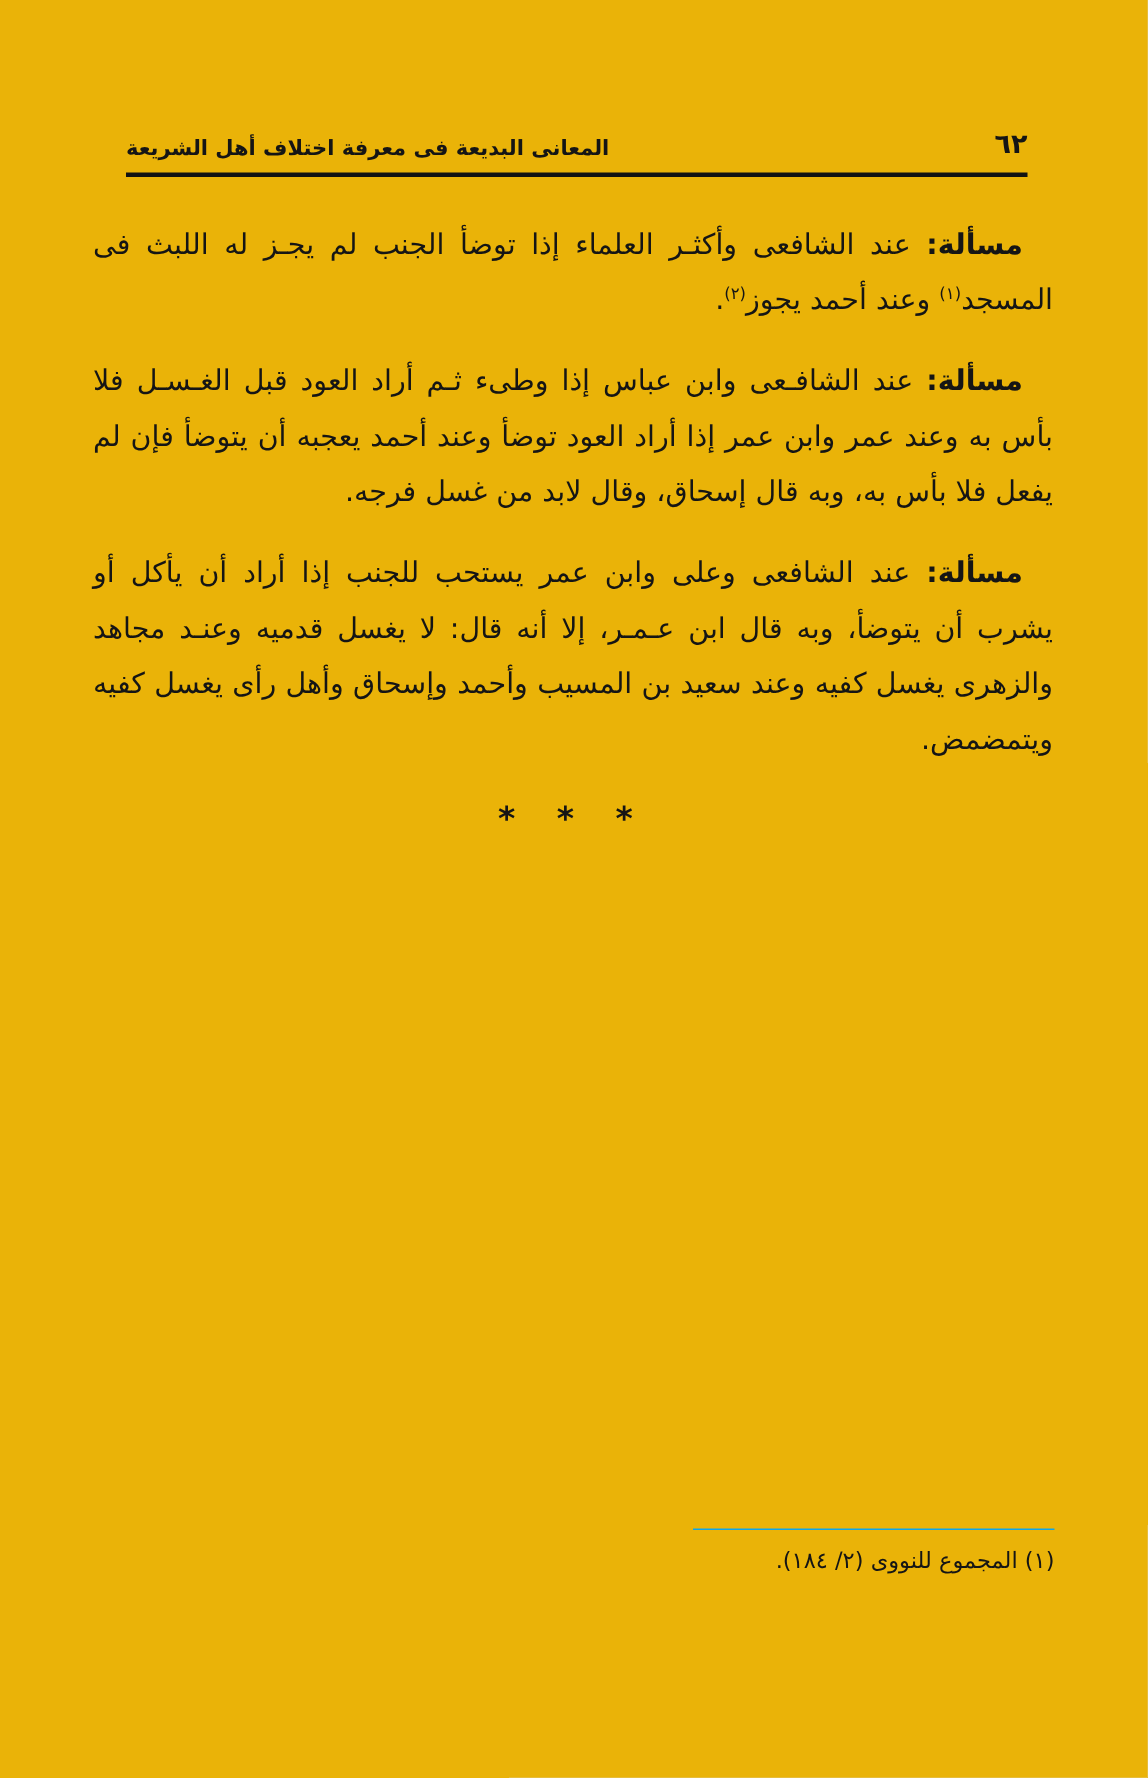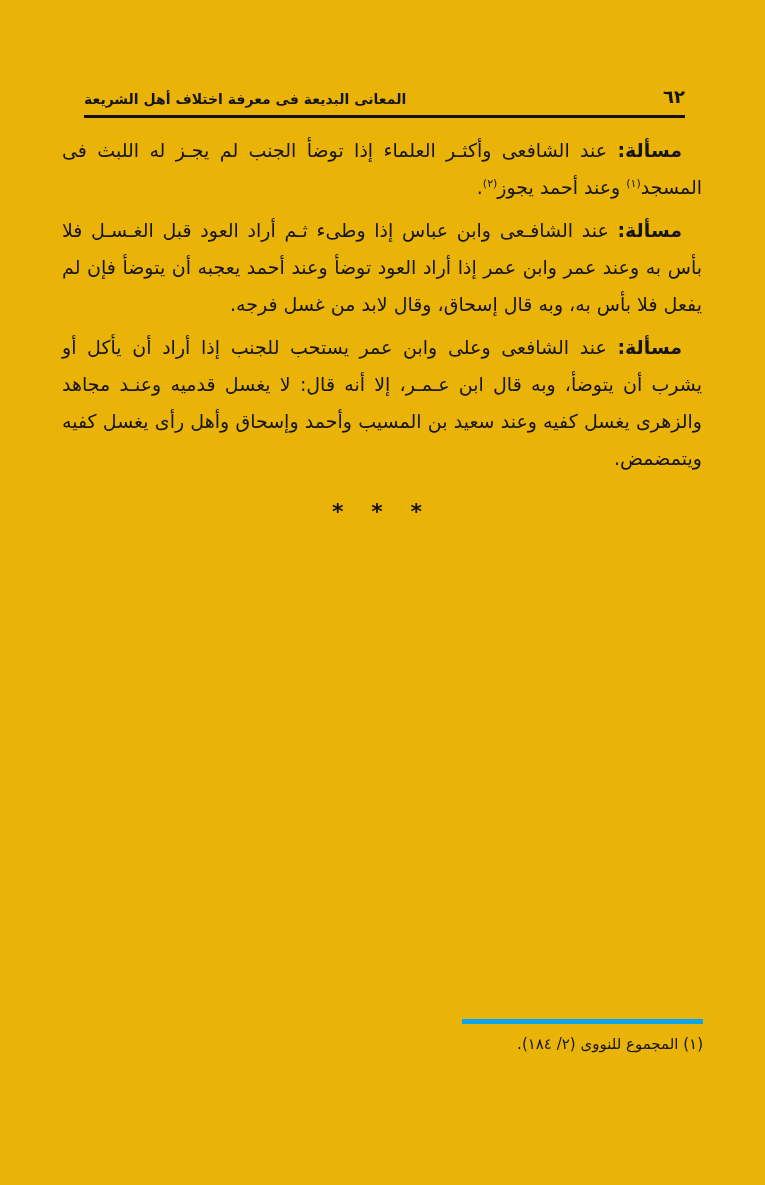--- a/index.html
+++ b/index.html
@@ -42,42 +42,42 @@
     position: absolute;
     top: 128px;
     left: 62px;
     right: 63px;
     direction: rtl;
     text-align: justify;
     font-size: 19px;
     line-height: 37px;
   }
   .para {
-    margin: 4px 0 6px 0;
+    margin: 17px 0 6px 0;
     text-indent: 20px;
   }
   .para .lead { font-weight: bold; }
   .fnmark {
     font-size: 11px;
     vertical-align: 7px;
     line-height: 0;
   }
   .divider {
     margin-top: 16px;
     text-align: center;
     font-size: 22px;
     font-weight: bold;
     letter-spacing: 10px;
   }
   .footnotes {
     position: absolute;
     top: 1019px;
     right: 62px;
     width: 241px;
-    border-top: 5px solid #0ea5e9;
+    border-top: 1px solid #0ea5e9;
     padding-top: 6px;
     direction: rtl;
     text-align: right;
     font-size: 15px;
     line-height: 29px;
     white-space: nowrap;
   }
 </style>
 </head>
 <body>

